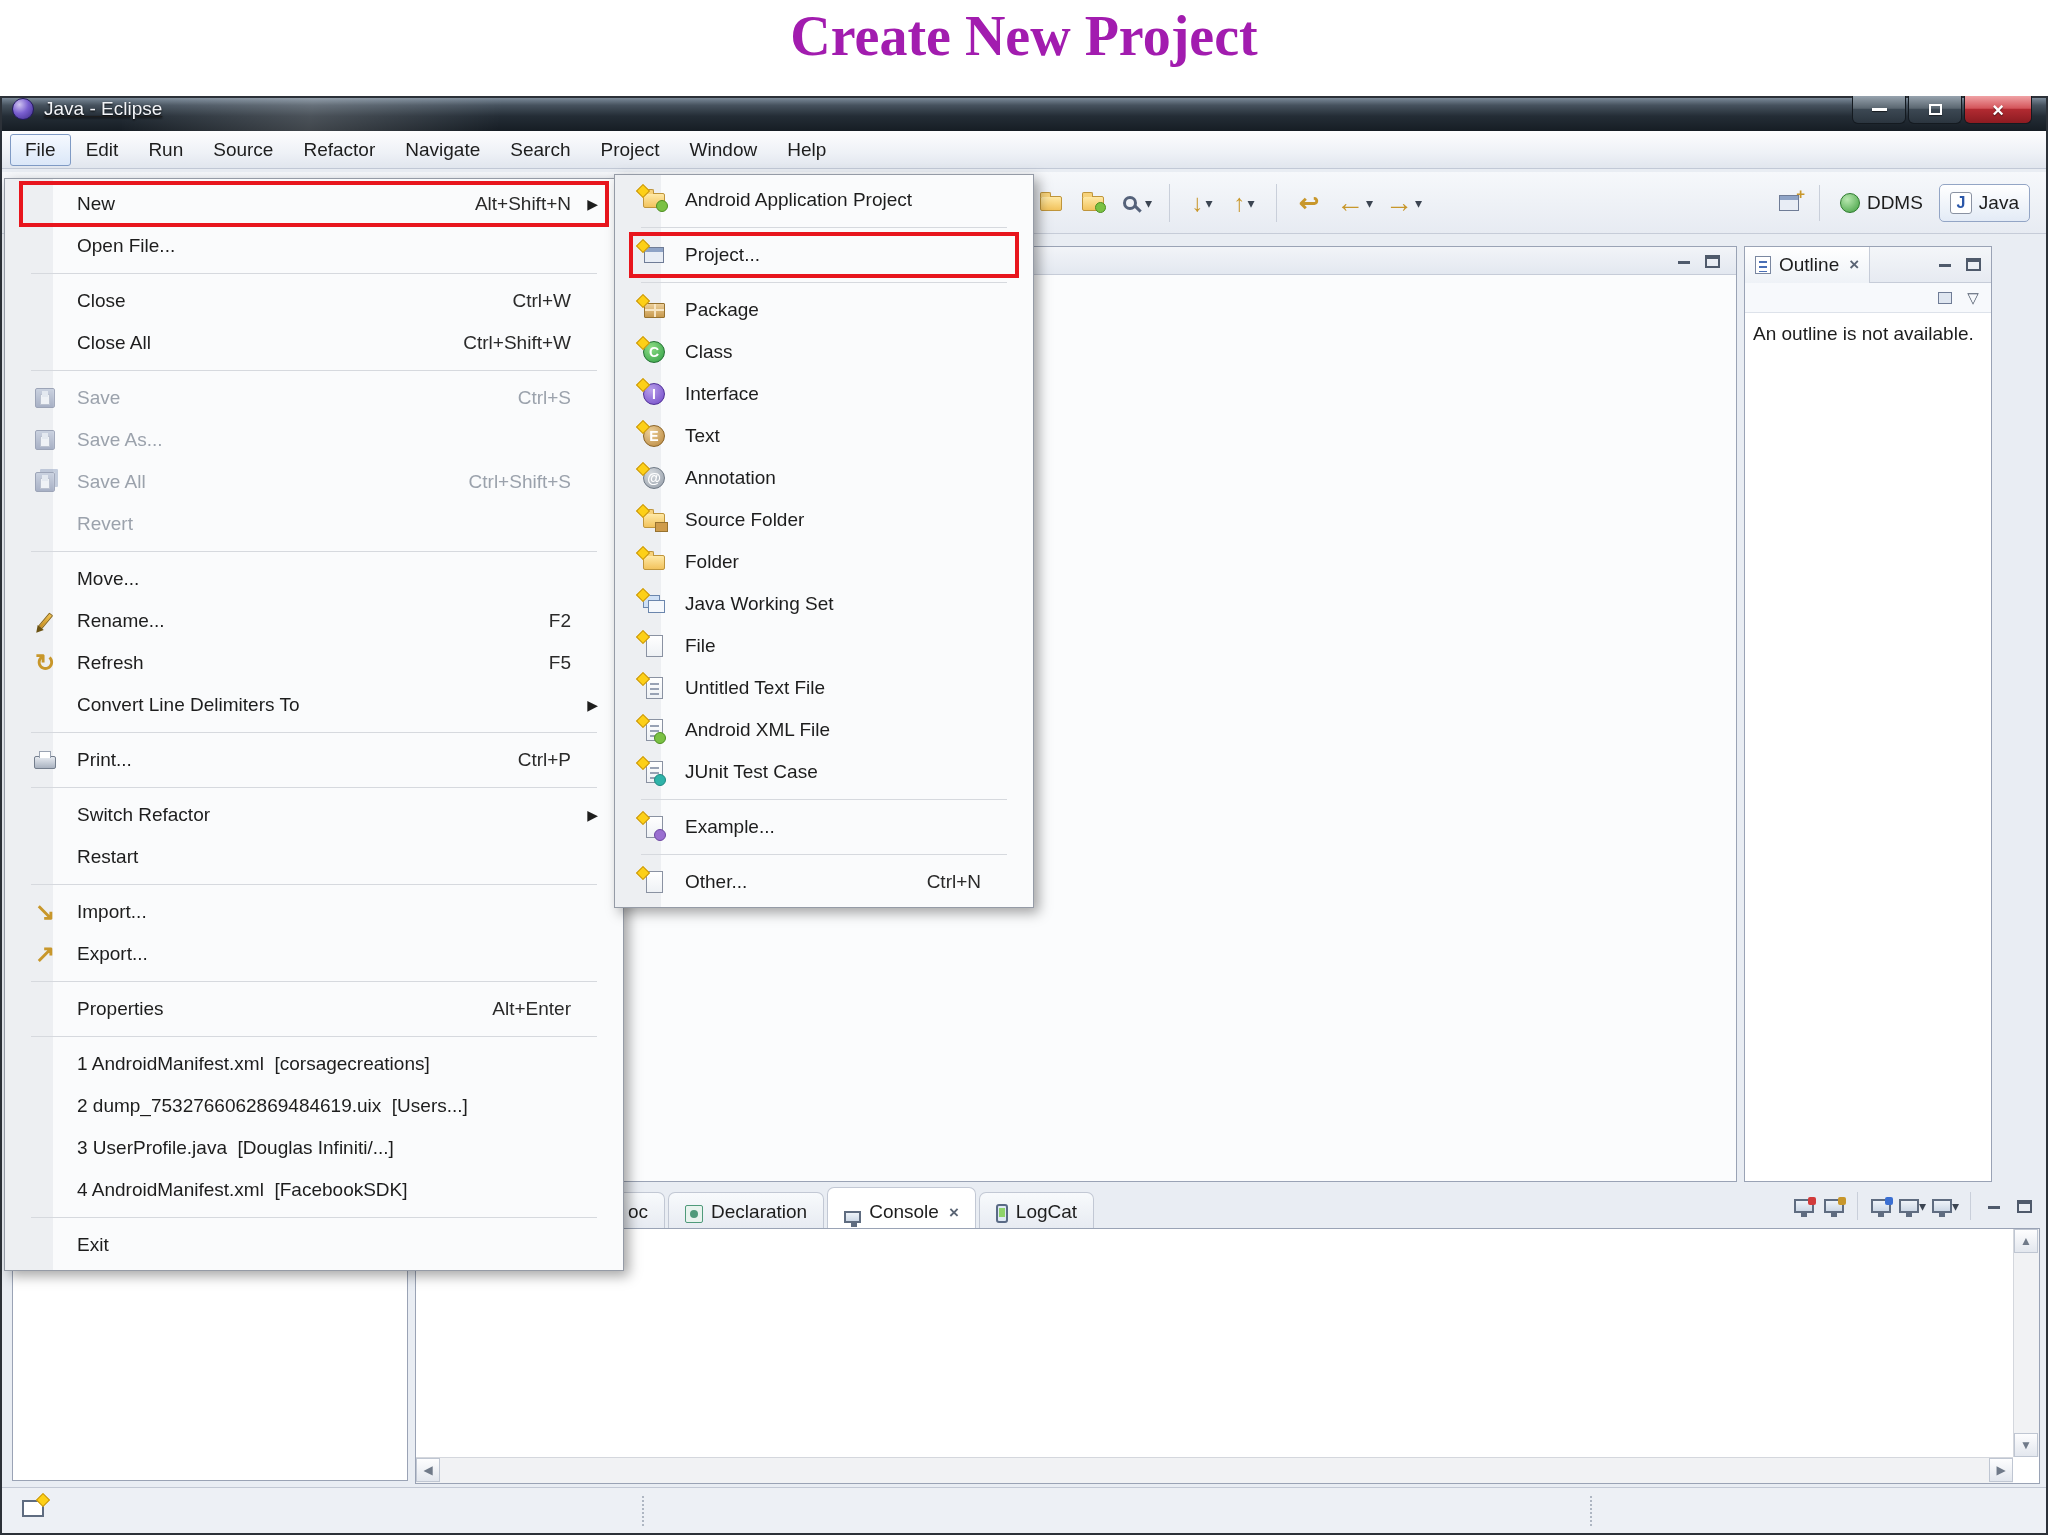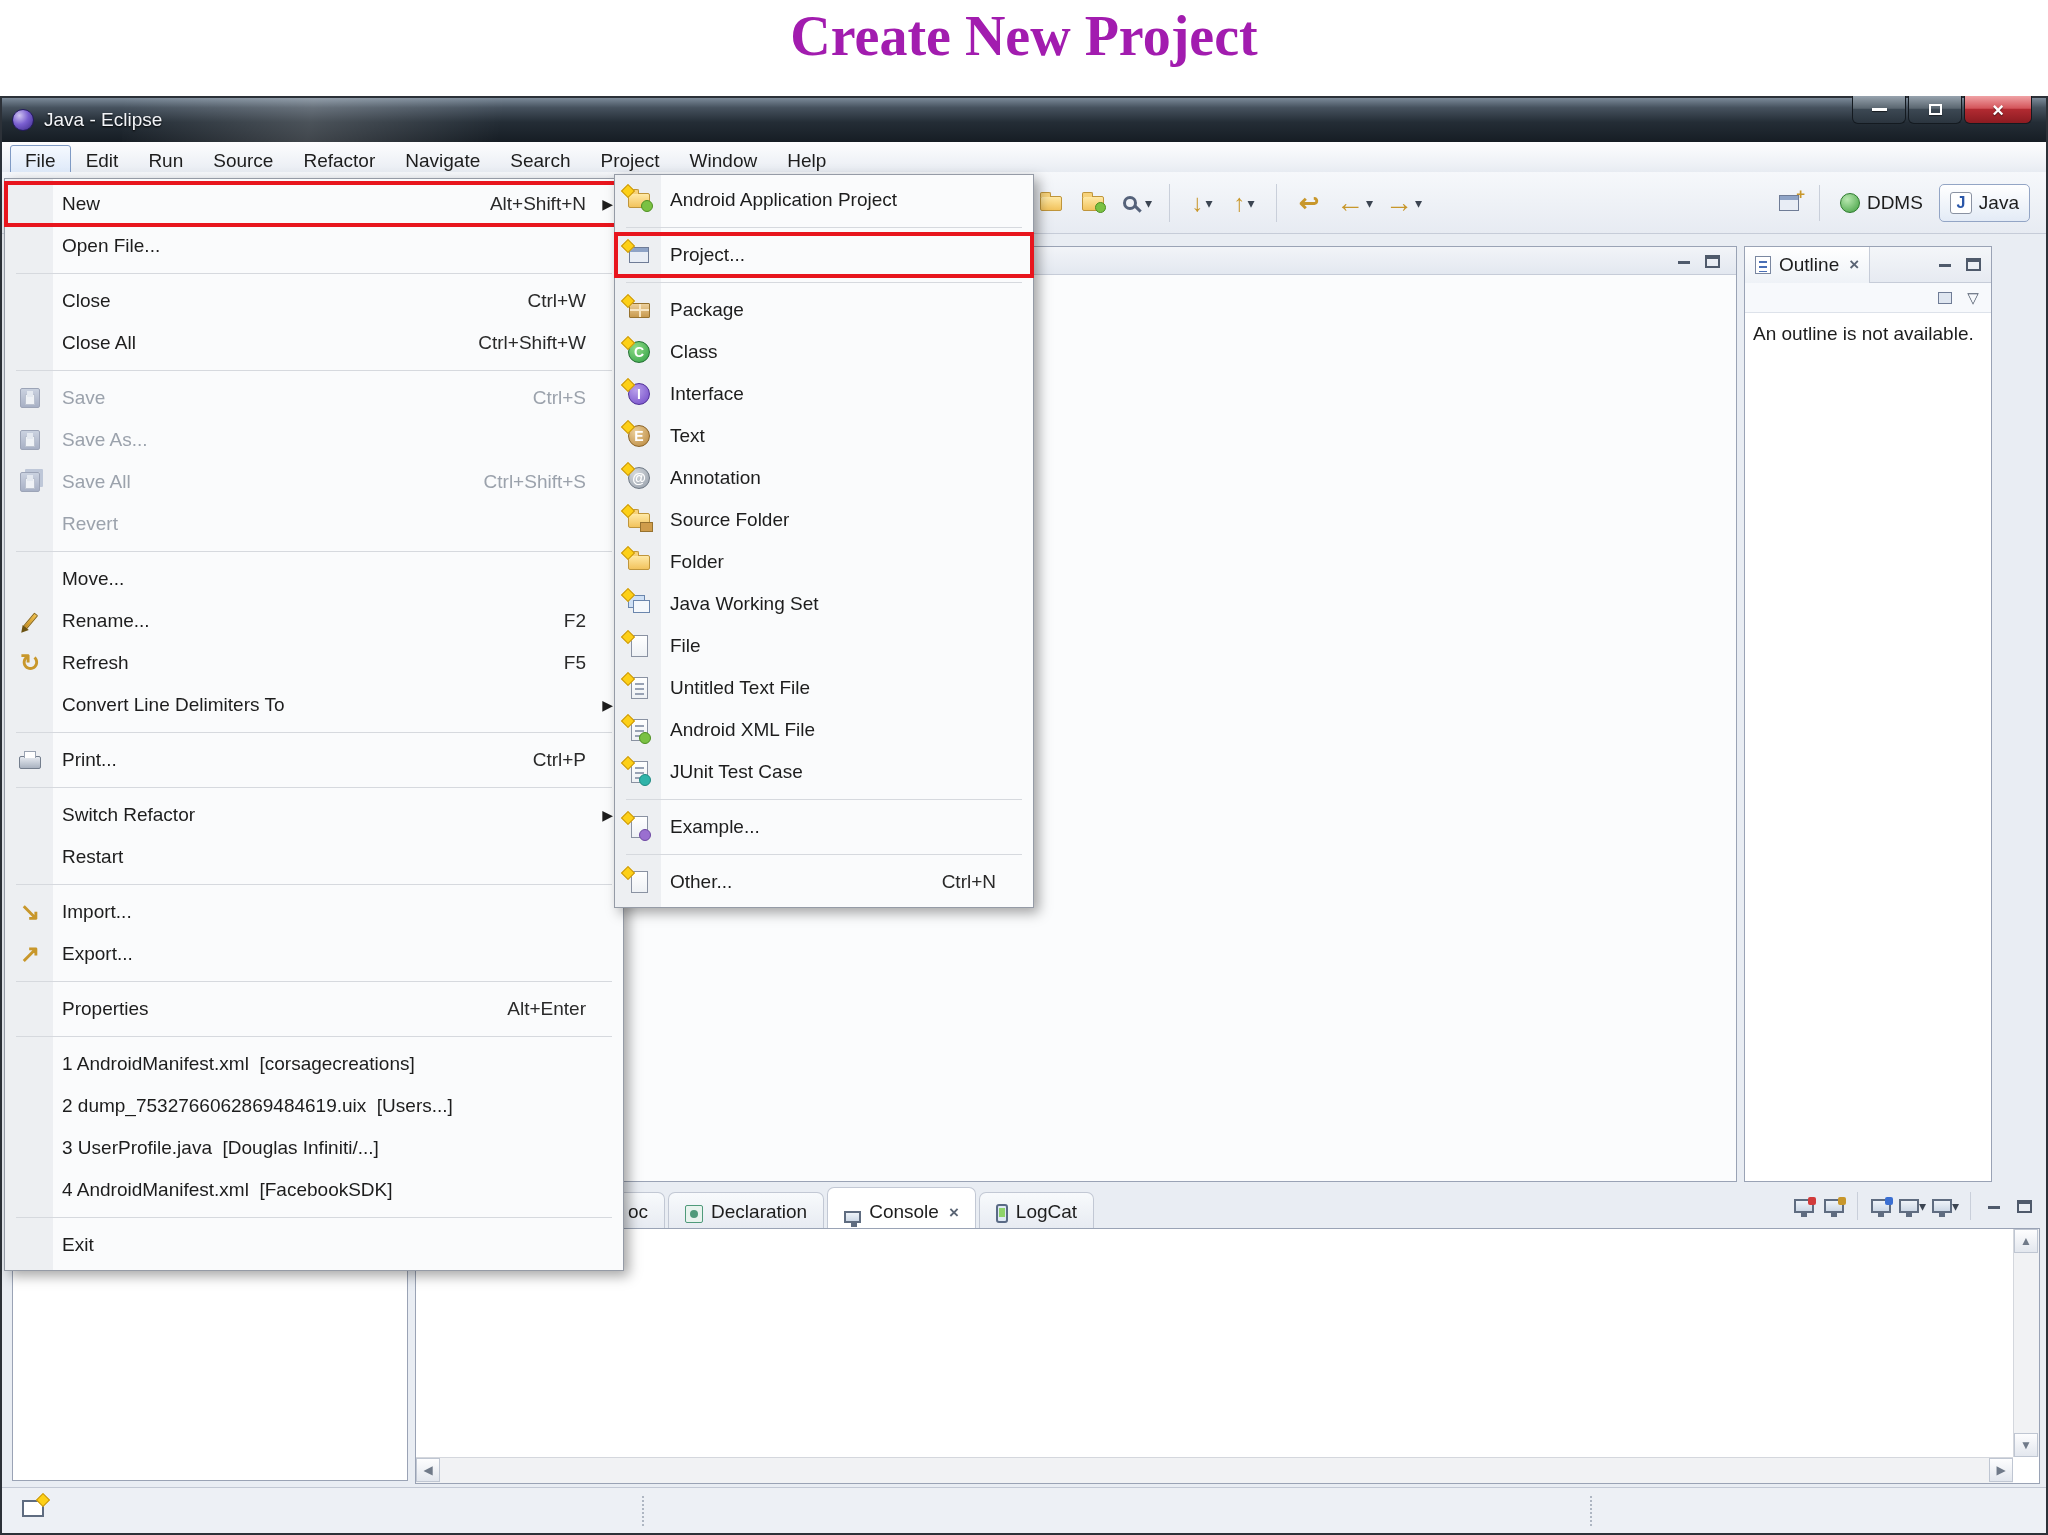--- a/index.html
+++ b/index.html
@@ -7,22 +7,22 @@
   .page { position:relative; width:2048px; height:1535px; background:#ffffff; overflow:hidden;
           font-family:"Liberation Sans", sans-serif; color:#1d1d1d; }
 
   
   .big-title { position:absolute; top:4px; left:0; width:100%; text-align:center;
                font-family:"Liberation Serif", serif; font-weight:700; font-size:56px; color:#a21caf; }
 
   
   .window { position:absolute; left:0; right:0; top:96px; bottom:0; border:2px solid #2c3138; background:#e9edf3; }
 
-  .titlebar { position:relative; height:44px; display:flex; align-items:center; gap:10px; padding-left:10px;
-              background:linear-gradient(180deg,#7b8a99 0%, #46525e 22%, #242d36 55%, #161d24 100%); }
+  .titlebar { position:relative; height:33px; display:flex; gap:10px; padding-left:10px;
+              background:linear-gradient(180deg,#7b8a99 0%, #46525e 22%, #242d36 55%, #161d24 100%);text-decoration:underline; }
   .titlebar::after { content:""; position:absolute; left:120px; top:0; width:420px; height:100%;
               background:linear-gradient(100deg, rgba(255,255,255,0) 0%, rgba(255,255,255,.18) 45%, rgba(255,255,255,0) 90%); }
   .ecl-logo { width:22px; height:22px; border-radius:50%;
               background:radial-gradient(circle at 32% 28%, #cfc4f0 0%, #7a5fd0 45%, #3b2a86 100%);
               border:1px solid #241a5e; z-index:2; }
   .win-title { color:#f2f4f8; font-size:19px; text-shadow:0 1px 2px #000; z-index:2; }
   .win-btns { position:absolute; top:-2px; right:14px; display:flex; z-index:3; }
   .win-btn { width:54px; height:28px; margin-left:2px; border:1px solid #141a20; border-top:none;
              border-radius:0 0 6px 6px; display:flex; align-items:center; justify-content:center;
              background:linear-gradient(#97a3ae, #5b6771 45%, #3c4853 50%, #2b353f); color:#fff; }
@@ -137,21 +137,21 @@
 
   
   .statusbar { position:absolute; left:0; right:0; bottom:0; height:46px; background:#edf0f5; border-top:1px solid #c2c8d4; }
   .st-ic { position:absolute; left:20px; top:12px; width:22px; height:17px; border:2px solid #5f6c80; background:#fff; }
   .st-ic::after { content:""; position:absolute; right:-6px; top:-7px; width:8px; height:8px;
                   background:#fdd017; border:1px solid #c79410; transform:rotate(45deg); }
   .grip { position:absolute; top:8px; height:30px; width:0; border-left:2px dotted #aeb6c2; }
   .grip.g1 { left:640px; } .grip.g2 { left:1588px; }
 
   
-  .menu { position:absolute; width:620px; padding:4px 1px; font-size:19px; z-index:50;
+  .menu { position:absolute; width:620px; padding:4px 16px; font-size:19px; z-index:50;
           background-color:#fafbfc; border:1px solid #959ba6; box-shadow:5px 5px 12px rgba(0,0,0,.35);
           background-image:linear-gradient(to right, #edeff2 0, #edeff2 48px, #fafbfc 48px); }
   .file-menu { left:2px; top:6px; }
   .new-menu  { left:612px; top:2px; width:420px; z-index:51;
           background-image:linear-gradient(to right, #edeff2 0, #edeff2 46px, #fafbfc 46px); }
   .mrow { height:42px; display:flex; align-items:center; position:relative; padding-right:10px; }
   .gut  { flex:0 0 48px; display:flex; align-items:center; justify-content:center; }
   .new-menu .gut { flex:0 0 46px; }
   .lbl  { white-space:pre; padding-left:8px; }
   .sc   { margin-left:auto; padding-right:26px; color:#2a2a2a; white-space:pre; }

